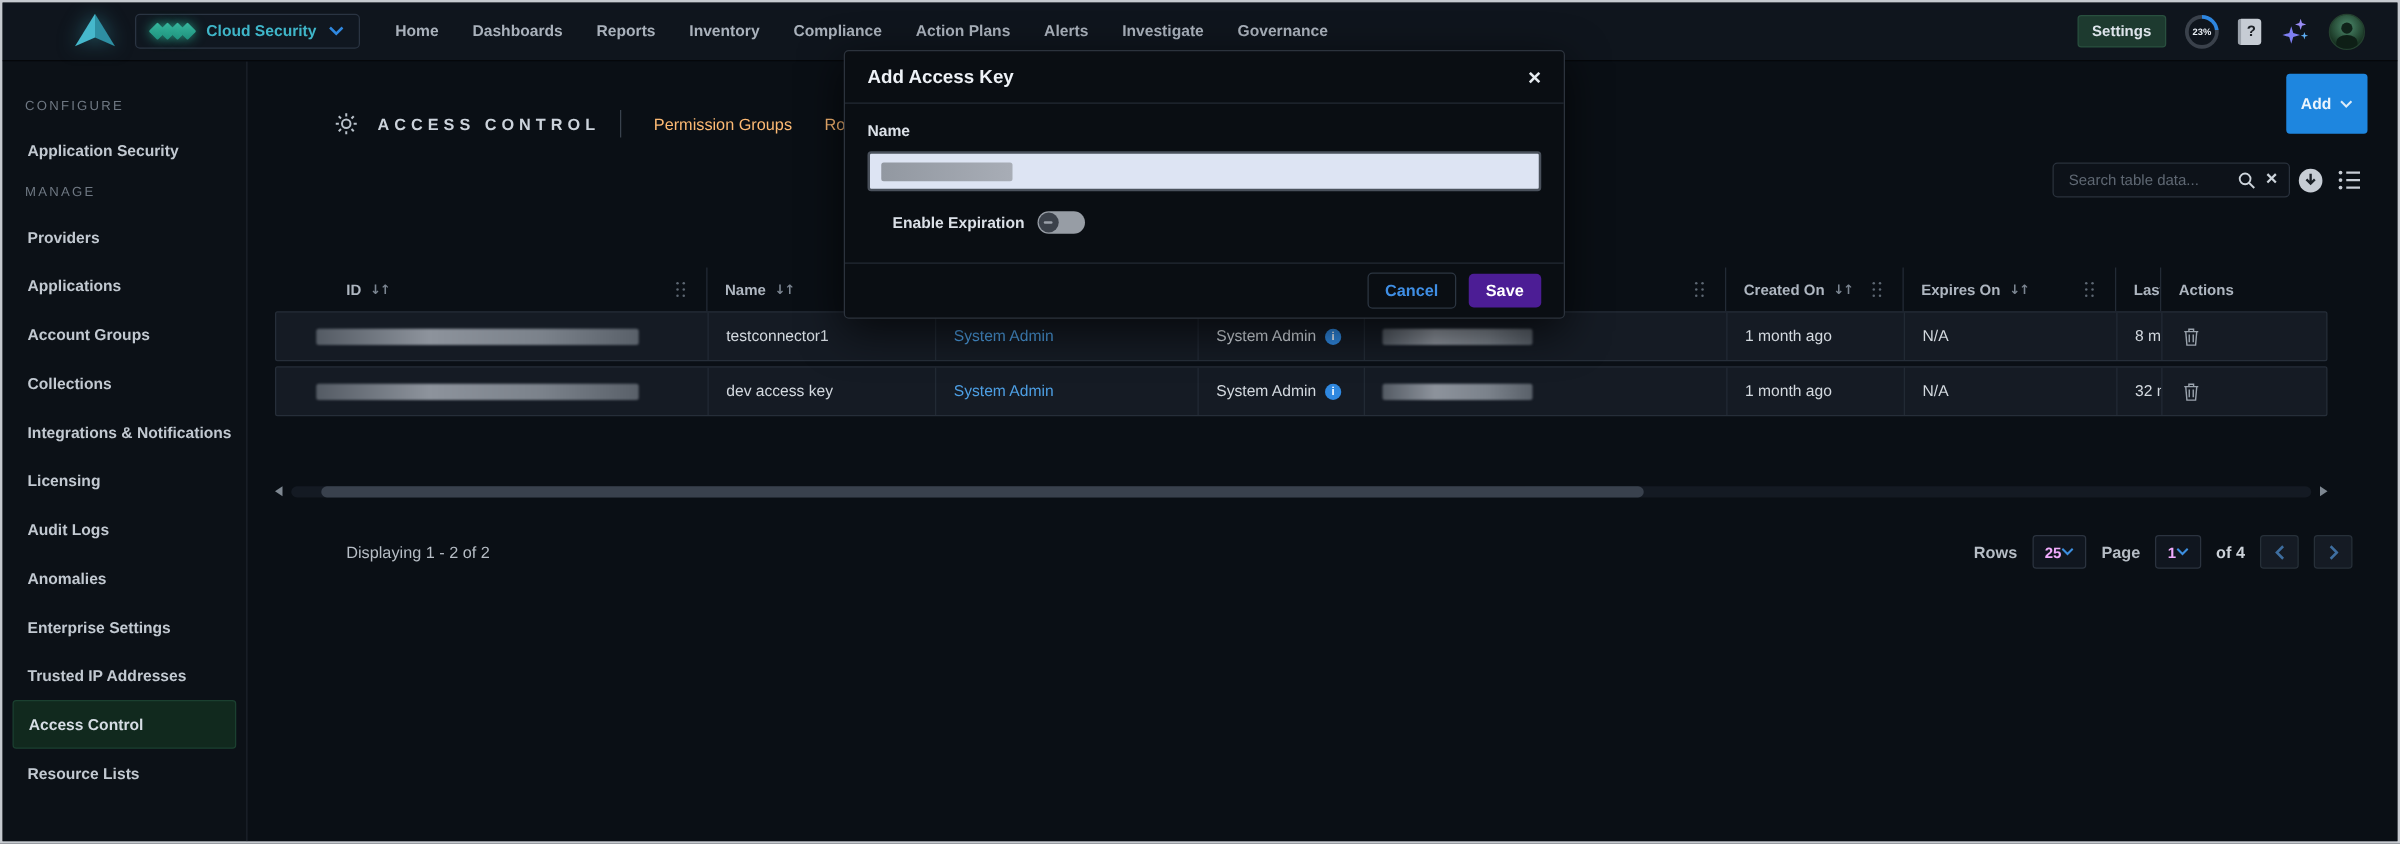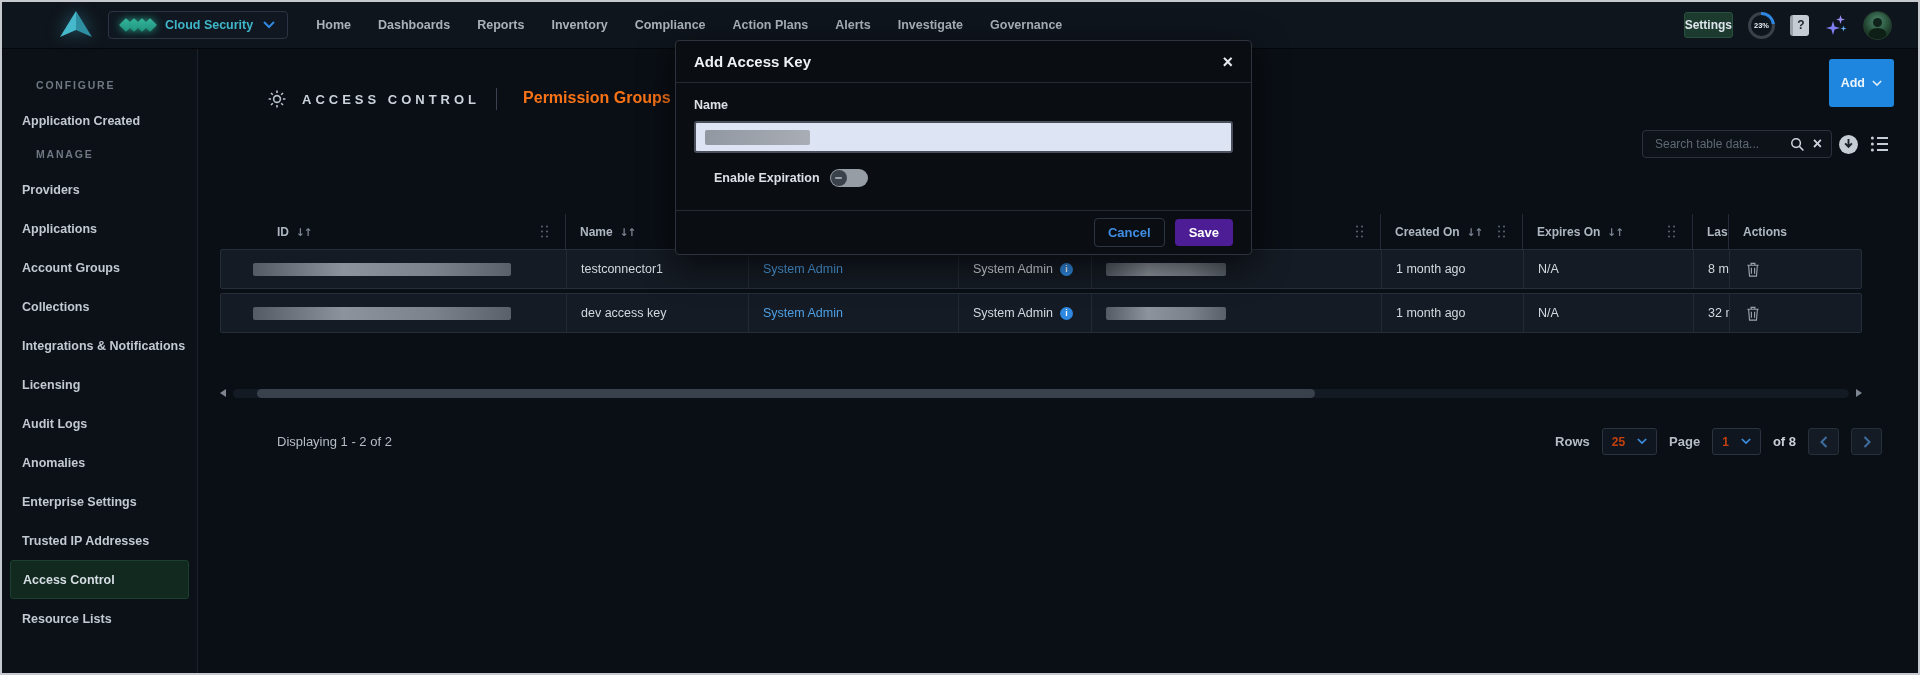--- a/index.html
+++ b/index.html
@@ -16,47 +16,47 @@
   .switcher{display:flex;align-items:center;border:1px solid #2a3442;border-radius:4px;
     padding:6px 12px;margin-left:14px;background:rgba(18,26,36,.5);cursor:pointer;}
   .diamond{width:10px;height:10px;transform:rotate(45deg);border-radius:1px;
     background:linear-gradient(135deg,#38b79e,#1d8f7b);margin-right:-2px;
     box-shadow:0 0 9px rgba(46,180,150,.8);}
   .switcher-label{color:#3fb6c9;font-size:12.5px;font-weight:700;margin:0 10px 0 12px;}
   .nav{display:flex;gap:27px;margin-left:28px;}
   .nav-item{color:#a9b1bb;font-size:12.5px;font-weight:700;cursor:pointer;white-space:nowrap;}
   .topbar-right{margin-left:auto;display:flex;align-items:center;gap:15px;}
   .settings-btn{background:#1d3a2f;color:#dde4eb;font-size:12px;font-weight:700;
-    padding:5px 0;border-radius:3px;border:1px solid #29503f;cursor:pointer;}
+    padding:5px 11px;border-radius:3px;border:1px solid #29503f;cursor:pointer;}
   .ring{width:27px;height:27px;border-radius:50%;position:relative;display:grid;place-items:center;cursor:pointer;}
   .ring::before{content:"";position:absolute;inset:3px;background:#0f151d;border-radius:50%;}
   .ring span{position:relative;font-size:7.5px;font-weight:700;color:#e9eef4;}
   .help{width:19px;height:21px;background:#c6ccd4;border-radius:3px;display:grid;place-items:center;
     color:#1c2127;font-weight:800;font-size:12px;border-left:3px solid #9aa1aa;box-sizing:border-box;cursor:pointer;}
   .sparkles{cursor:pointer;display:grid;place-items:center;}
   .avatar{width:27px;height:27px;border-radius:50%;border:1px solid #24402f;position:relative;overflow:hidden;cursor:pointer;
     background:radial-gradient(circle at 50% 35%,#4d8b6d,#16301f 75%);}
   .avatar::before{content:"";position:absolute;top:6px;left:9px;width:9px;height:9px;border-radius:50%;background:#10231a;}
   .avatar::after{content:"";position:absolute;top:16px;left:5px;width:17px;height:11px;border-radius:50% 50% 0 0;background:#0e1f16;}
   
   .sidebar{position:absolute;left:0;top:47px;bottom:0;width:196px;background:#0c1117;
     border-right:1px solid #1c232d;padding-top:22px;z-index:4;box-sizing:border-box;}
-  .side-section-label{color:#6f7883;font-size:10.5px;font-weight:700;letter-spacing:1.8px;
-    padding:8px 34px 12px;height:10px;}
+  .side-section-label{color:#6f7883;font-size:10.5px;font-weight:400;letter-spacing:1.8px;
+    padding:8px 18px 12px;height:10px;}
   .side-item{color:#c2c9d1;font-size:12.5px;font-weight:700;height:39px;display:flex;align-items:center;
     margin:0 8px;padding:0 12px;border-radius:3px;cursor:pointer;box-sizing:border-box;white-space:nowrap;overflow:hidden;}
   .side-item.selected{background:#11291e;border:1px solid #1b4030;color:#d6dde4;}
   
   .content{position:absolute;left:196px;top:47px;right:0;bottom:0;background:#0a0f15;}
   .page-header{height:72px;display:flex;align-items:flex-end;padding:0 24px 14px 69px;box-sizing:border-box;}
   .gear{margin-bottom:-2px;}
   .ac-title{color:#ccd3db;font-size:13px;font-weight:700;letter-spacing:4px;margin-left:15px;white-space:nowrap;}
   .hdr-divider{width:1px;height:22px;background:#39424d;margin:0 0 -3px 16px;}
   .tabs{display:flex;gap:26px;margin-left:26px;}
-  .tab{color:#f97316;font-size:16px;font-weight:700;cursor:pointer;white-space:nowrap;}
+  .tab{color:#fdba74;font-size:13px;font-weight:400;cursor:pointer;white-space:nowrap;}
   .add-btn{margin-left:auto;background:#1e86df;color:#ecf5fd;font-size:12.5px;font-weight:700;
     border:0;border-radius:3px;padding:17px 12px;display:flex;align-items:center;gap:7px;cursor:pointer;}
   .toolbar{display:flex;justify-content:flex-end;align-items:center;height:46px;padding-right:22px;}
   .search-box{width:190px;height:28px;border:1px solid #2a323d;border-radius:4px;background:#0d1219;
     display:flex;align-items:center;gap:8px;padding:0 9px 0 10px;box-sizing:border-box;}
   .search-box input{flex:1;min-width:0;background:transparent;border:0;outline:0;color:#cfd6dd;font-size:12px;font-family:inherit;}
   .search-box input::placeholder{color:#5f6873;}
   .clear-x{color:#cdd4db;font-size:16px;font-weight:600;line-height:1;cursor:pointer;}
   .icon-btn{width:32px;height:27px;display:grid;place-items:center;background:transparent;border:0;cursor:pointer;padding:0;}
   
@@ -87,21 +87,21 @@
   .hs-arrow.left{border-right:6px solid #7e8791;border-left:0;}
   .hs-arrow.right{border-left:6px solid #7e8791;border-right:0;}
   .hs-track{flex:1;height:9px;background:#141a23;border-radius:5px;position:relative;cursor:pointer;}
   .hs-thumb{position:absolute;left:24px;top:0;width:1058px;height:9px;background:#39414d;border-radius:5px;cursor:grab;}
   
   .table-footer{display:flex;align-items:center;margin-top:30px;padding:0 36px 0 79px;
     color:#b6bdc5;font-size:13px;}
   .pg-group{margin-left:auto;display:flex;align-items:center;gap:12px;}
   .pg-label{color:#b6bdc5;font-size:13px;font-weight:600;}
   .pg-select{border:1px solid #2b333f;border-radius:3px;height:27px;display:flex;align-items:center;
-    gap:12px;padding:0 9px;color:#c2410c;font-size:12px;font-weight:700;cursor:pointer;background:#10161f;box-sizing:border-box;}
+    gap:0;padding:0 9px;color:#f0abfc;font-size:12px;font-weight:700;cursor:pointer;background:#10161f;box-sizing:border-box;}
   .pg-of{color:#ccd2d9;font-weight:600;}
   .pg-btn{width:31px;height:27px;background:#151b24;border:1px solid #273039;border-radius:3px;
     display:grid;place-items:center;cursor:pointer;padding:0;}
   
   .modal{position:absolute;left:673px;top:38px;width:577px;height:215px;background:#0a0e13;
     border:1px solid #2c333d;border-radius:4px;z-index:30;box-shadow:0 10px 34px rgba(0,0,0,.65);box-sizing:border-box;}
   .modal-header{height:42px;display:flex;align-items:center;padding:0 18px;border-bottom:1px solid #232a34;box-sizing:border-box;}
   .modal-title{color:#eef2f7;font-size:15px;font-weight:700;}
   .modal-close{margin-left:auto;color:#e6ebf0;font-size:18px;font-weight:600;line-height:1;cursor:pointer;background:none;border:0;padding:0;}
   .modal-body{padding:15px 18px 0;}
@@ -167,21 +167,21 @@
         <path d="M16.5 2 L17.6 5.4 L21 6.5 L17.6 7.6 L16.5 11 L15.4 7.6 L12 6.5 L15.4 5.4 Z" fill="#9a8cf5"></path>
         <path d="M19.5 12.5 L20.2 14.8 L22.5 15.5 L20.2 16.2 L19.5 18.5 L18.8 16.2 L16.5 15.5 L18.8 14.8 Z" fill="#5fb0f6"></path>
       </svg>
     </span>
     <div class="avatar"></div>
   </div>
 </div>
 
 <div class="sidebar" id="sidebar">
     <div class="side-section-label">CONFIGURE</div>
-    <div class="side-item">Application Created</div>
+    <div class="side-item">Application Security</div>
     <div class="side-section-label">MANAGE</div>
     <div class="side-item">Providers</div>
     <div class="side-item">Applications</div>
     <div class="side-item">Account Groups</div>
     <div class="side-item">Collections</div>
     <div class="side-item">Integrations &amp; Notifications</div>
     <div class="side-item">Licensing</div>
     <div class="side-item">Audit Logs</div>
     <div class="side-item">Anomalies</div>
     <div class="side-item">Enterprise Settings</div>
@@ -359,21 +359,21 @@
           <path d="M1 1l5 5 5-5" stroke="#3d8fe0" stroke-width="2" fill="none"></path>
         </svg>
       </span>
       <span class="pg-label">Page</span>
       <span class="pg-select">
         <span>1</span>
         <svg width="10" height="7" viewBox="0 0 12 8">
           <path d="M1 1l5 5 5-5" stroke="#3d8fe0" stroke-width="2" fill="none"></path>
         </svg>
       </span>
-      <span class="pg-of">of 8</span>
+      <span class="pg-of">of 4</span>
       <button class="pg-btn">
         <svg width="8" height="12" viewBox="0 0 8 12">
           <path d="M6.5 1 L1.5 6 L6.5 11" stroke="#3e6e9f" stroke-width="2" fill="none"></path>
         </svg>
       </button>
       <button class="pg-btn">
         <svg width="8" height="12" viewBox="0 0 8 12">
           <path d="M1.5 1 L6.5 6 L1.5 11" stroke="#3e6e9f" stroke-width="2" fill="none"></path>
         </svg>
       </button>

